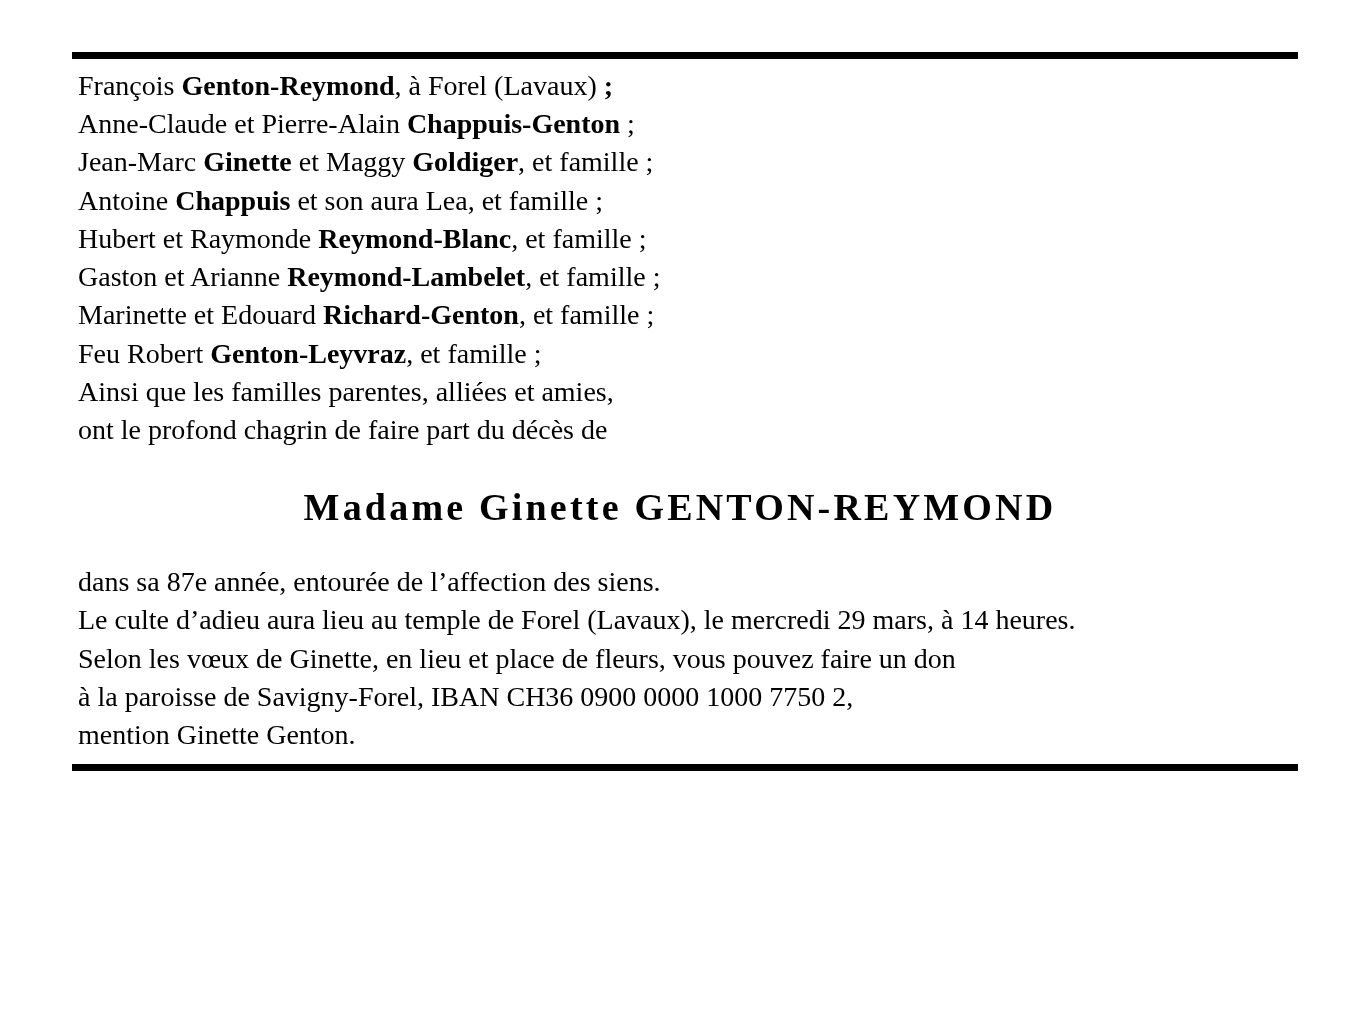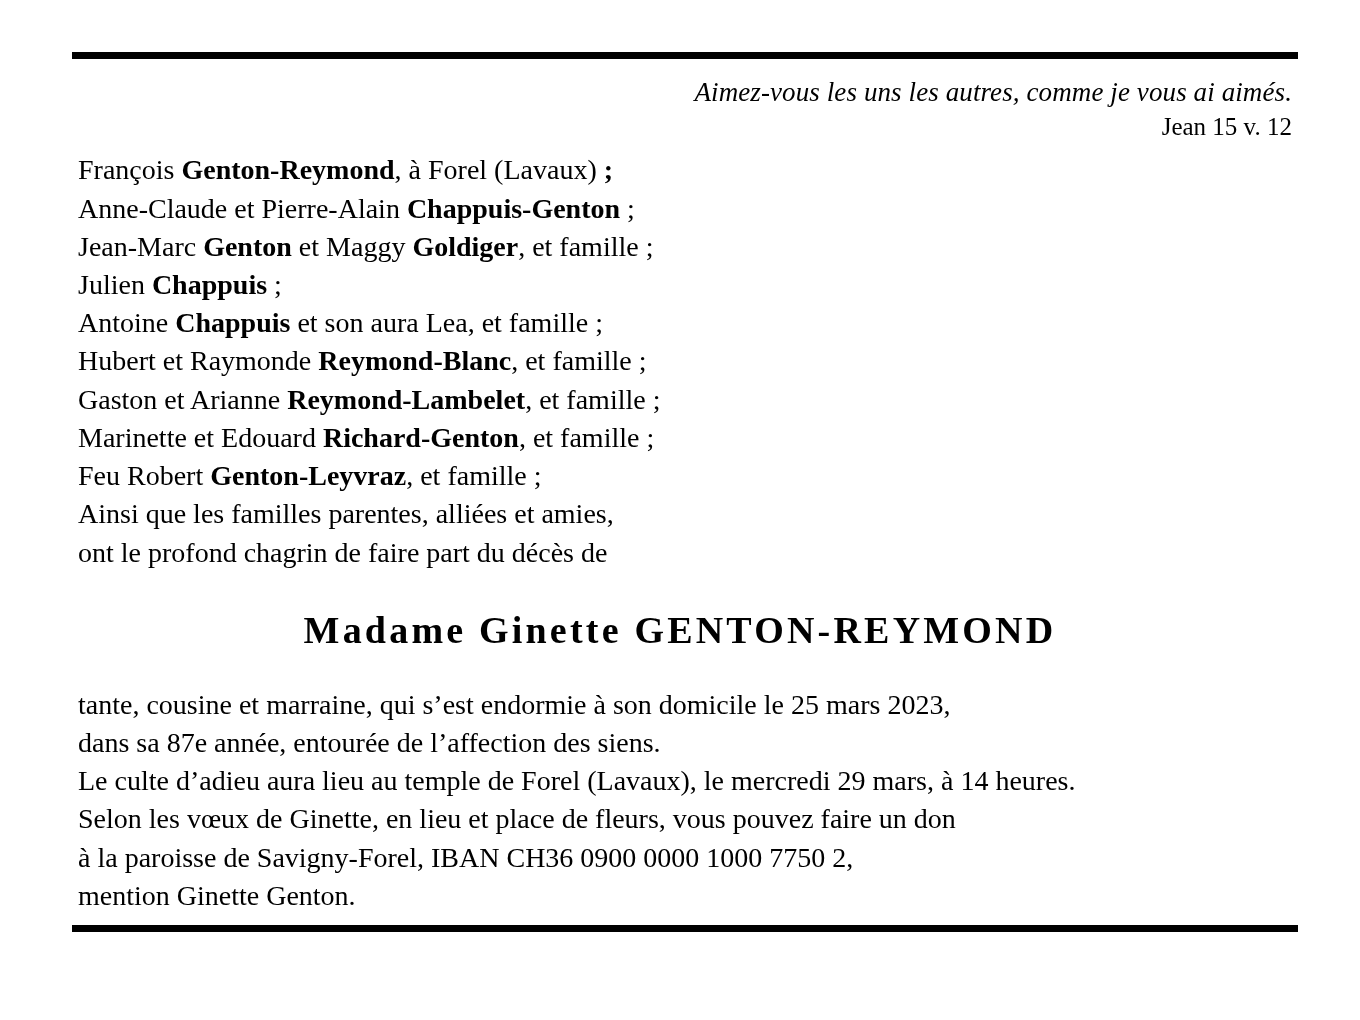--- a/index.html
+++ b/index.html
@@ -77,43 +77,37 @@
   }
   .body-block b { font-weight: bold; }
 </style>
 </head>
 <body>
 
 <div class="notice">
 
   <div class="rule-top"></div>
 
-  <div class="epigraph">
-    <div class="verse">Aimez-vous les uns les autres, comme je vous ai aimés.</div>
-    <div class="ref">Jean 15 v. 12</div>
-  </div>
 
   <div class="family-block">
       <div class="line"><span>François </span><b>Genton-Reymond</b><span>, à Forel (Lavaux) </span><b>;</b></div>
       <div class="line"><span>Anne-Claude et Pierre-Alain </span><b>Chappuis-Genton</b><span> ;</span></div>
-      <div class="line"><span>Jean-Marc </span><b>Genton</b><span> et Maggy </span><b>Goldiger</b><span>, et famille ;</span></div>
-      <div class="line"><span>Julien </span><b>Chappuis</b><span> ;</span></div>
+      <div class="line"><span>Jean-Marc </span><b>Ginette</b><span> et Maggy </span><b>Goldiger</b><span>, et famille ;</span></div>
       <div class="line"><span>Antoine </span><b>Chappuis</b><span> et son aura Lea, et famille ;</span></div>
       <div class="line"><span>Hubert et Raymonde </span><b>Reymond-Blanc</b><span>, et famille ;</span></div>
       <div class="line"><span>Gaston et Arianne </span><b>Reymond-Lambelet</b><span>, et famille ;</span></div>
       <div class="line"><span>Marinette et Edouard </span><b>Richard-Genton</b><span>, et famille ;</span></div>
       <div class="line"><span>Feu Robert </span><b>Genton-Leyvraz</b><span>, et famille ;</span></div>
       <div class="line"><span>Ainsi que les familles parentes, alliées et amies,</span></div>
       <div class="line"><span>ont le profond chagrin de faire part du décès de</span></div>
     </div>
 
   <div class="deceased">Madame Ginette GENTON-REYMOND</div>
 
   <div class="body-block">
-      <div class="line"><span>tante, cousine et marraine, qui s’est endormie à son domicile le 25 mars 2023,</span></div>
       <div class="line"><span>dans sa 87e année, entourée de l’affection des siens.</span></div>
       <div class="line"><span>Le culte d’adieu aura lieu au temple de Forel (Lavaux), le mercredi 29 mars, à 14 heures.</span></div>
       <div class="line"><span>Selon les vœux de Ginette, en lieu et place de fleurs, vous pouvez faire un don</span></div>
       <div class="line"><span>à la paroisse de Savigny-Forel, IBAN CH36 0900 0000 1000 7750 2,</span></div>
       <div class="line"><span>mention Ginette Genton.</span></div>
     </div>
 
   <div class="rule-bottom"></div>
 
 </div>

